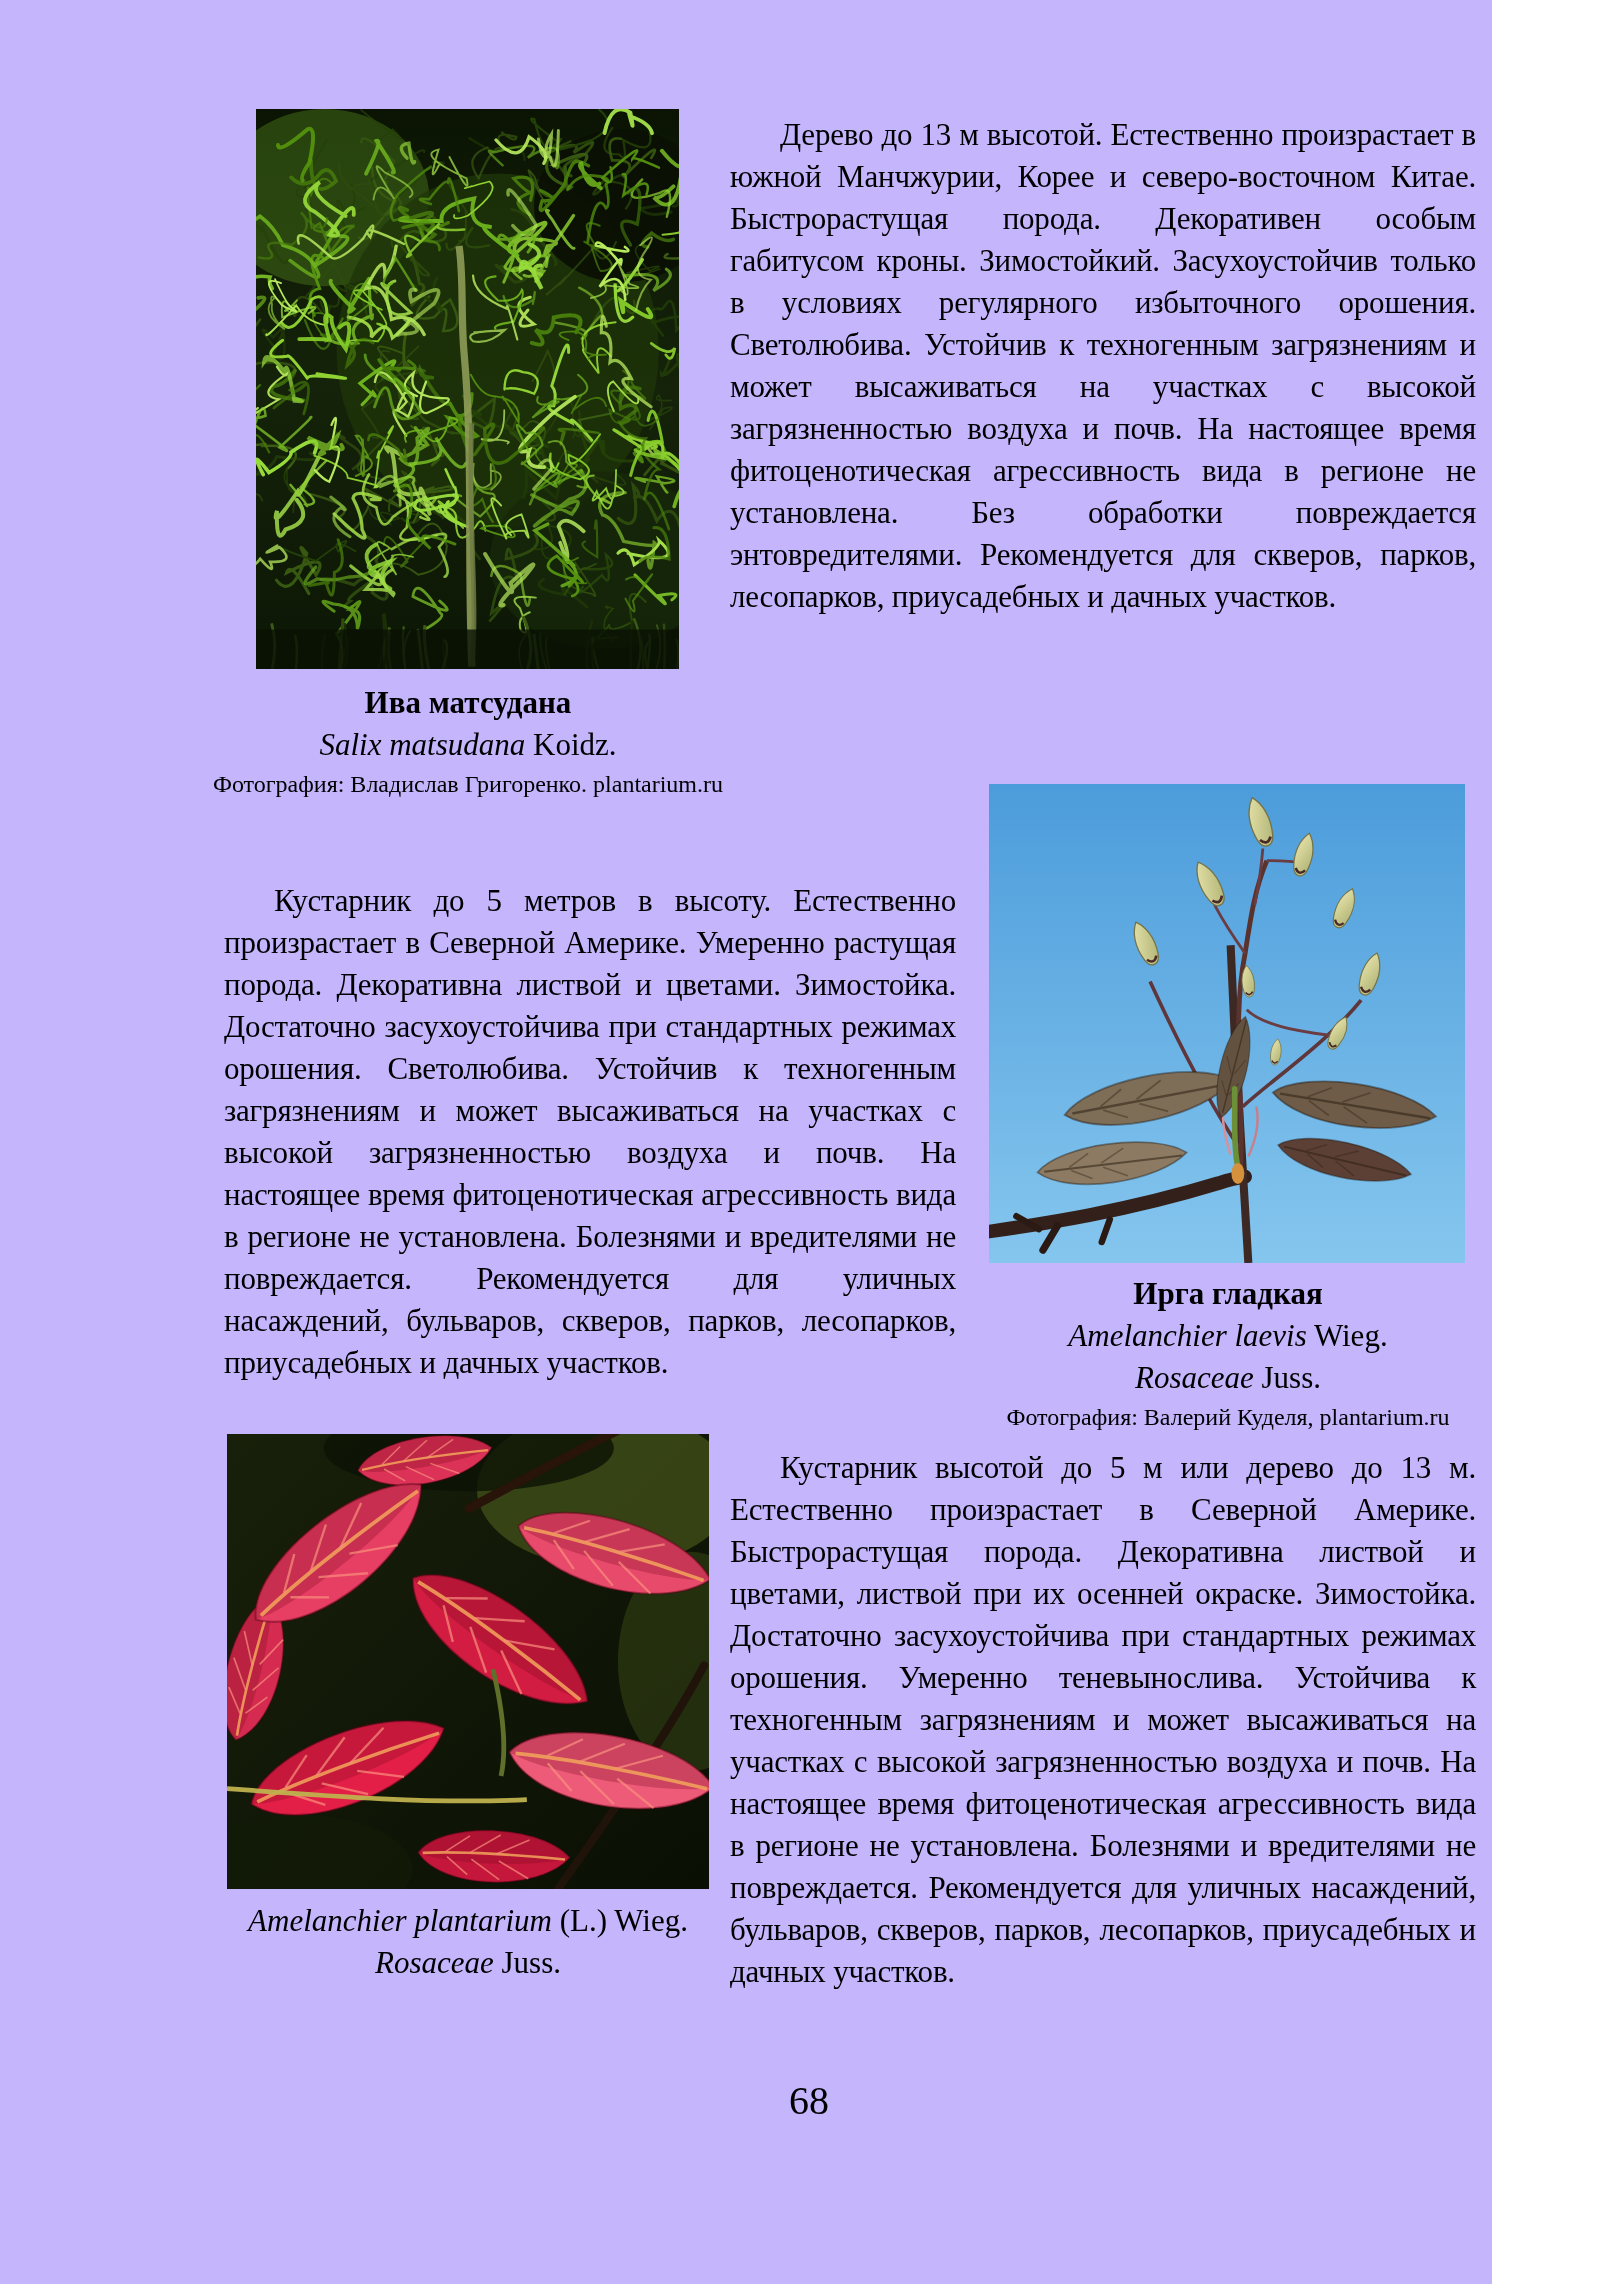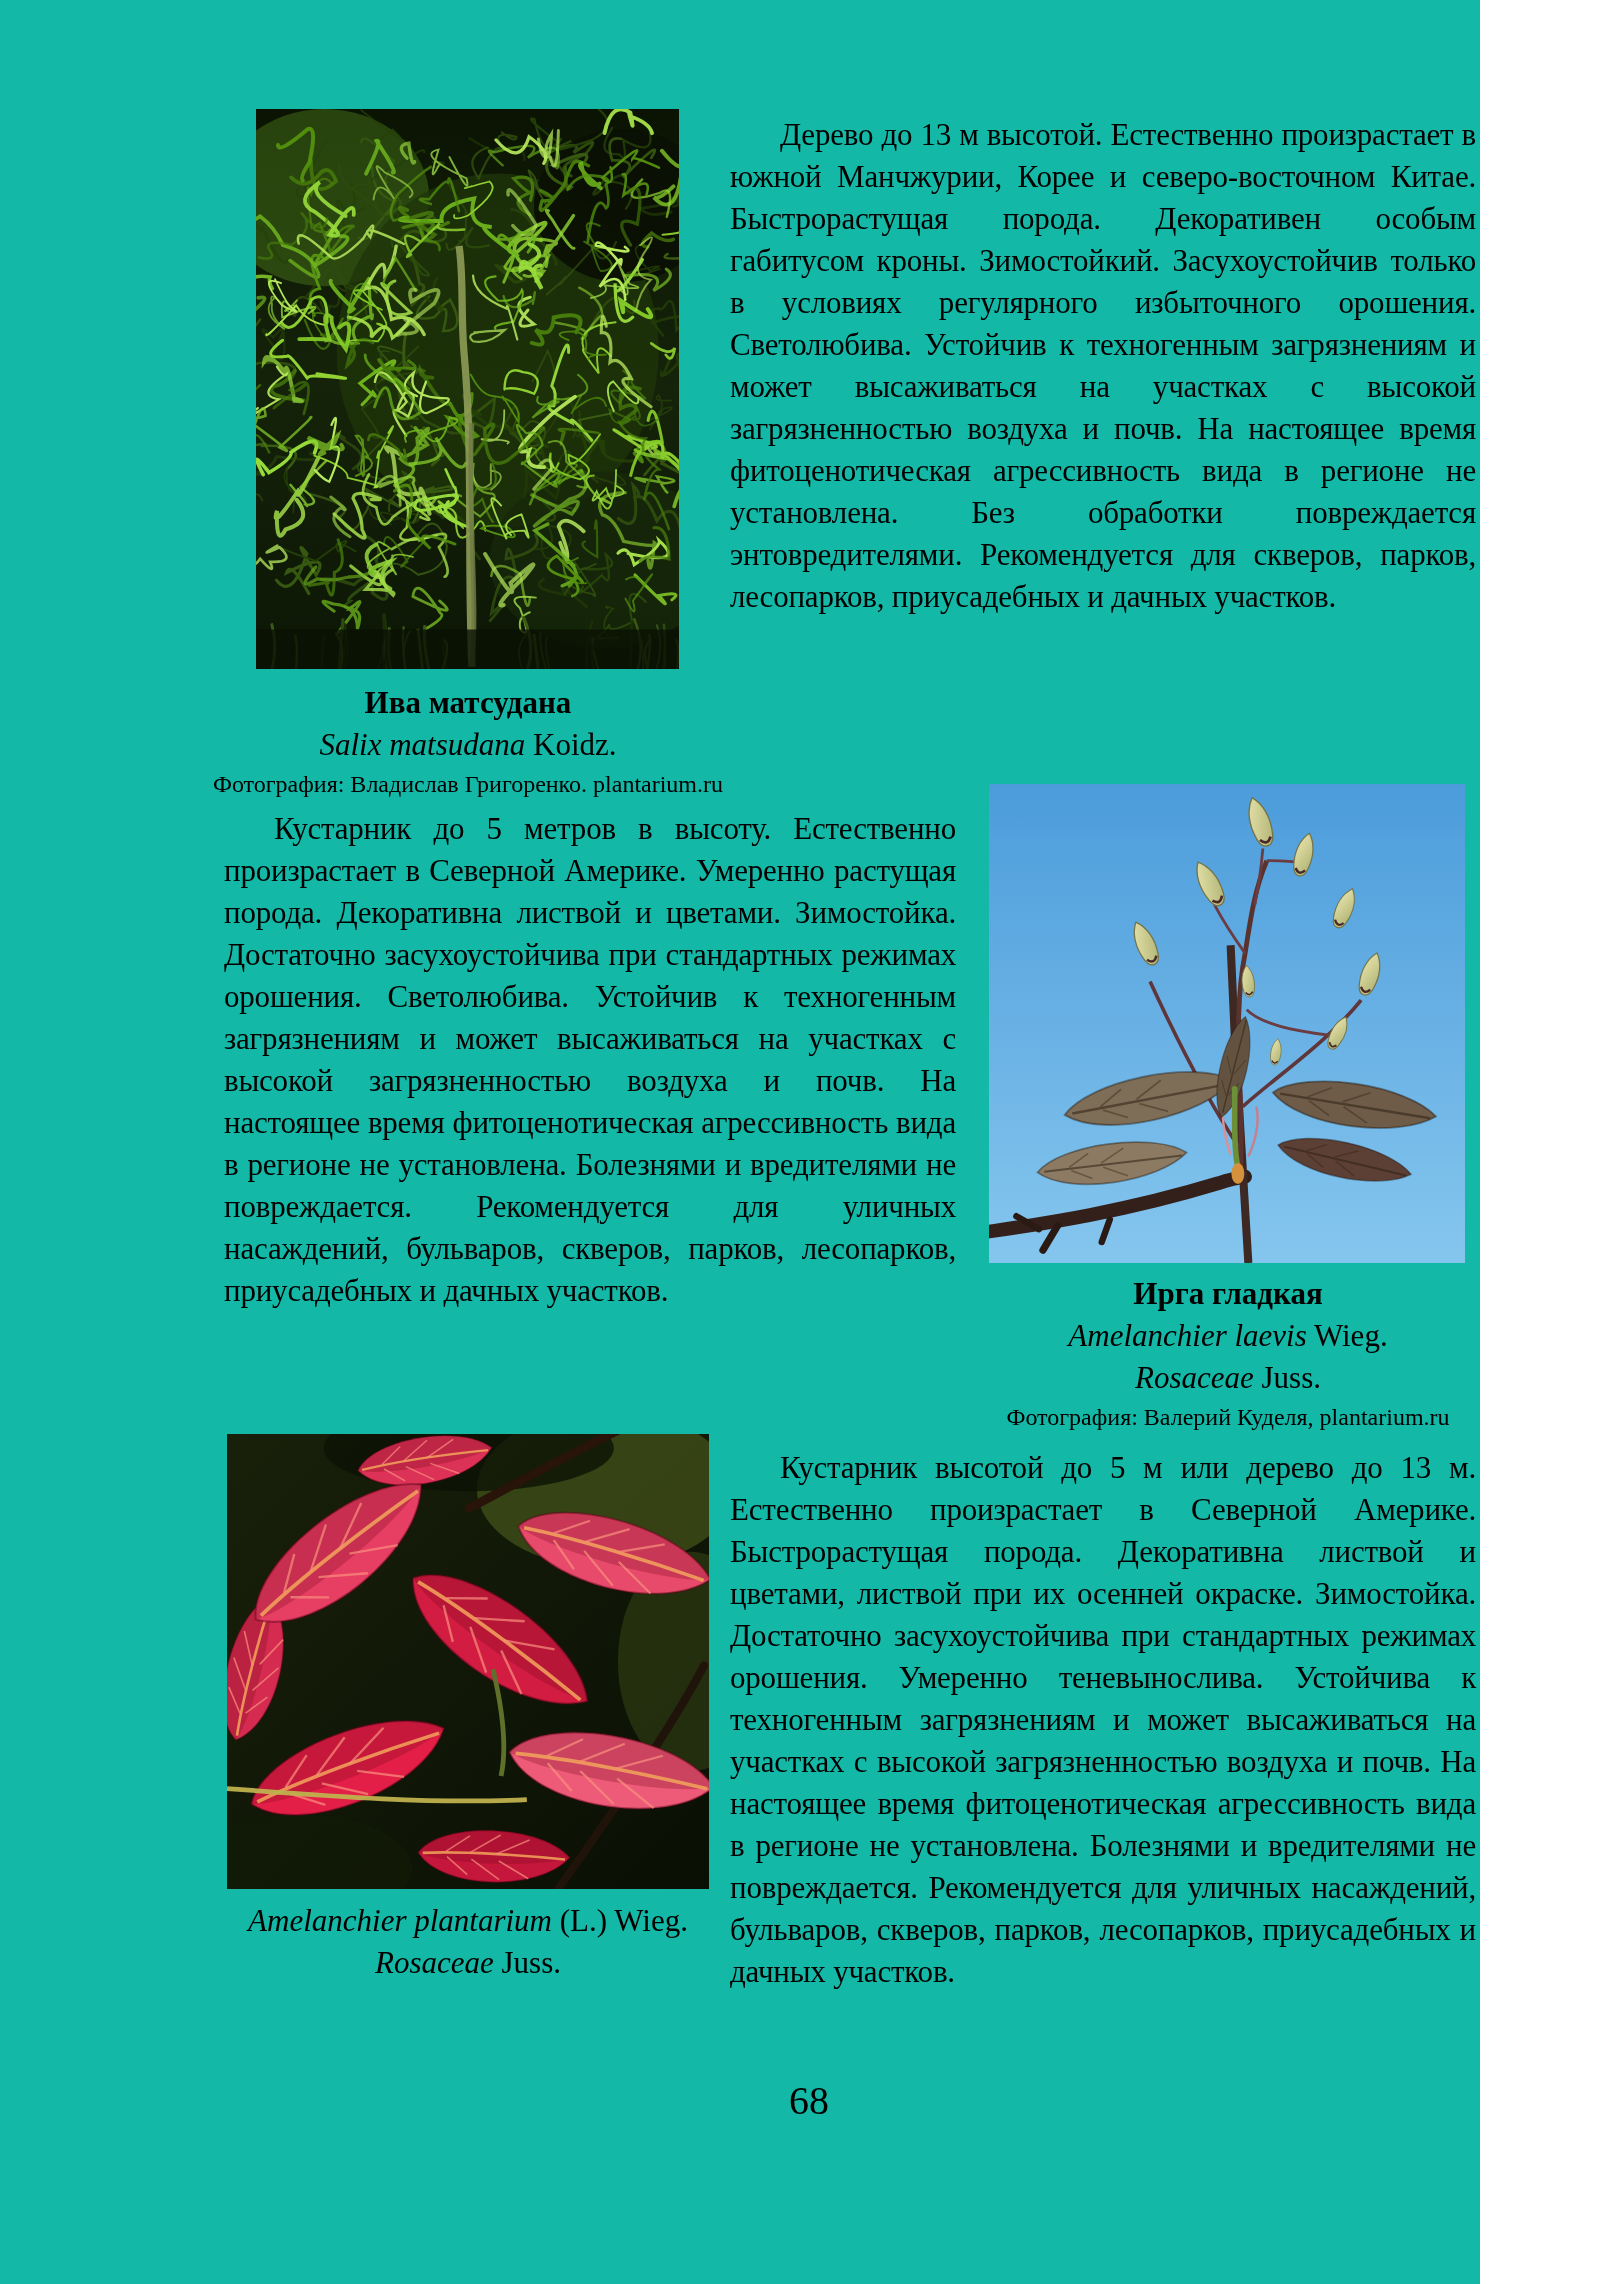--- a/index.html
+++ b/index.html
@@ -1,26 +1,26 @@
 <!DOCTYPE html>
 <html lang="ru" style="font-size:13px"><head>
 <meta charset="utf-8">
 <style>
   html,body{margin:0;padding:0;background:#ffffff;}
-  .page{position:relative;width:1480px;height:2284px;background:#14b8a6;overflow:hidden;
-        font-family:"Liberation Serif", serif;color:#000;}
+  .page{position:relative;width:1480px;height:2284px;background:#c4b5fd;overflow:hidden;
+        font-family:"Liberation Serif", serif;color:#000;padding-left:12px;}
   figure.photo{position:absolute;margin:0;padding:0;}
   figure.photo svg{display:block;width:100%;height:100%;}
   .photo1{left:256px;top:109px;width:423px;height:560px;}
   .photo2{left:989px;top:784px;width:476px;height:479px;}
   .photo3{left:227px;top:1434px;width:482px;height:455px;}
   .body-text{position:absolute;margin:0;font-size:31px;line-height:42px;
              text-align:justify;text-indent:50px;letter-spacing:-0.2px;}
   .para1{left:730px;top:114px;width:746px;}
-  .para2{left:224px;top:808px;width:732px;}
+  .para2{left:224px;top:880px;width:732px;}
   .para3{left:730px;top:1447px;width:746px;}
   .caption{position:absolute;text-align:center;}
   .caption1{left:186px;top:682px;width:564px;}
   .caption2{left:946px;top:1273px;width:564px;}
   .caption3{left:186px;top:1900px;width:564px;}
   .cap-name{font-weight:bold;font-size:31px;line-height:42px;}
   .cap-latin{font-size:31px;line-height:42px;}
   .cap-latin i{font-style:italic;}
   .cap-credit{font-size:24px;line-height:37px;}
   .page-number{position:absolute;left:0;top:2077px;width:1618px;text-align:center;

